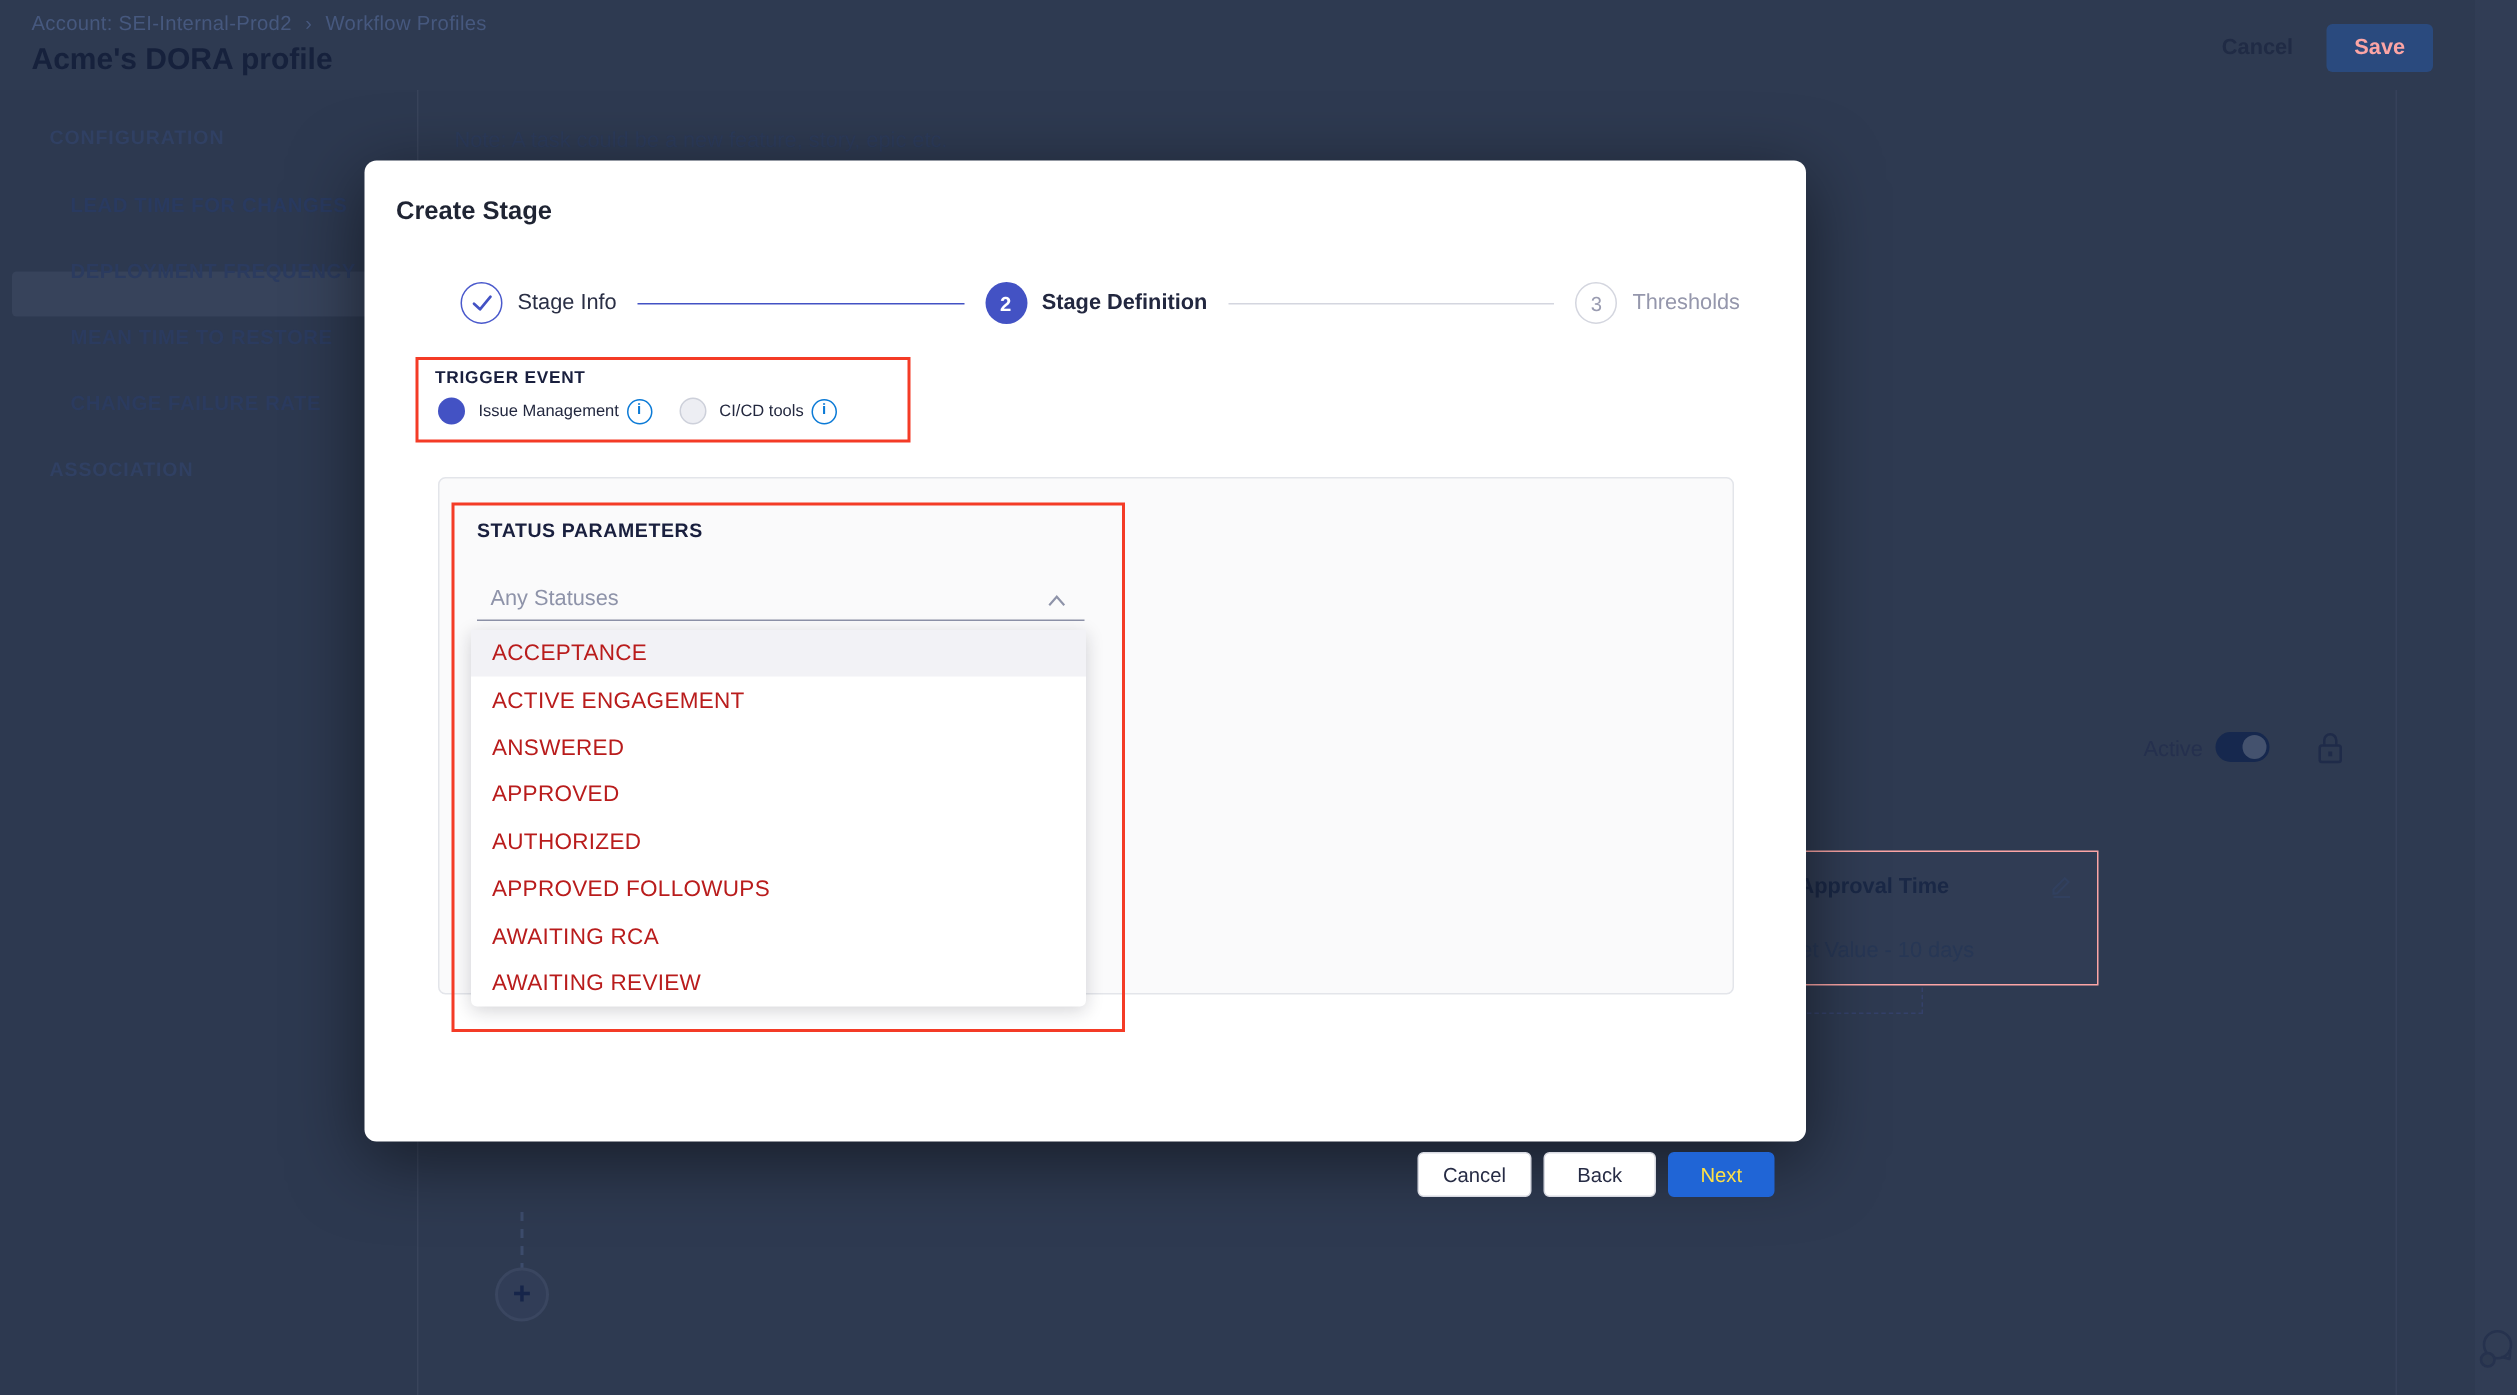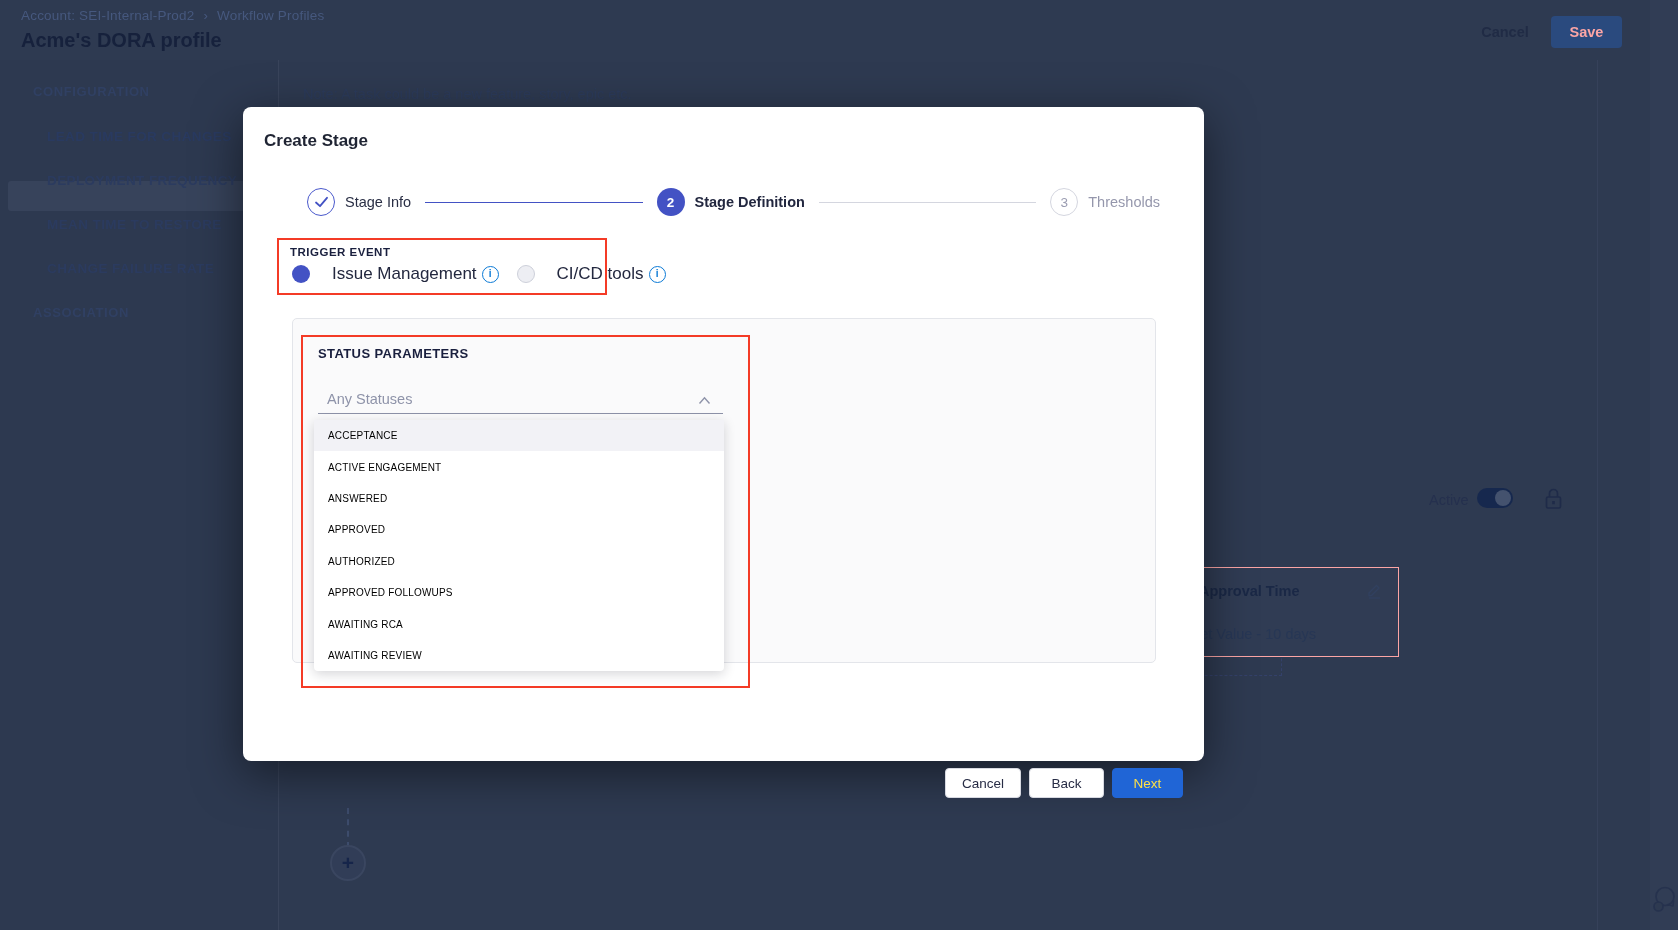--- a/index.html
+++ b/index.html
@@ -62,38 +62,38 @@
   .annotation{position:absolute;border:2px solid #f43b26;box-sizing:border-box;z-index:40;pointer-events:none;}
   .anno-trigger{left:34px;top:131px;width:330px;height:57px;}
   .anno-status{left:58px;top:228px;width:449px;height:353px;}
 
   .trigger-heading{position:absolute;left:47px;top:139px;font-size:11.5px;font-weight:700;
                    color:#191f3e;letter-spacing:.5px;}
   .radio-row{position:absolute;left:49px;top:157px;height:20px;display:flex;align-items:center;}
   .radio{width:18px;height:18px;border-radius:50%;box-sizing:border-box;flex:0 0 auto;}
   .radio.on{background:#4352c4;}
   .radio.off{background:#edeef3;border:1px solid #cdd0da;}
-  .radio-label{margin-left:22px;font-size:17px;color:#23283f;}
+  .radio-label{margin-left:9px;font-size:11px;color:#23283f;}
   .info-icon{margin-left:5px;width:15px;height:15px;border-radius:50%;border:1px solid #0b7ad6;
              color:#0b7ad6;font-size:10px;font-weight:700;line-height:14px;text-align:center;flex:0 0 auto;}
   .radio-gap{width:18px;}
 
   .panel{position:absolute;left:49px;top:211px;width:864px;height:345px;background:#fafafb;
          border:1px solid #e3e5ea;border-radius:5px;box-sizing:border-box;}
   .status-heading{position:absolute;left:75px;top:239px;font-size:13px;font-weight:700;
                   color:#191f3e;letter-spacing:.4px;}
   .select-field{position:absolute;left:75px;top:282px;width:405px;height:24px;
                 border-bottom:1px solid #8d92a8;}
   .select-placeholder{position:absolute;left:9px;top:2px;font-size:14.5px;color:#8e93a9;}
   .select-caret{position:absolute;right:12px;top:7px;}
 
   .dropdown{position:absolute;left:71px;top:313px;width:410px;height:251px;background:#fff;
             box-shadow:0 3px 12px rgba(20,20,40,.18);border-radius:0 0 4px 4px;overflow:hidden;z-index:20;}
   .dd-item{height:31.4px;display:flex;align-items:center;padding-left:14px;
-           font-size:10px;color:#000000;letter-spacing:.2px;}
+           font-size:15px;color:#b91c1c;letter-spacing:.2px;}
   .dd-item.hl{background:#f2f2f6;}
 
   .modal-footer{position:absolute;right:21px;top:661px;display:flex;gap:8px;}
   .btn{height:30px;border-radius:4px;box-sizing:border-box;display:flex;align-items:center;
        justify-content:center;font-size:13.5px;}
   .btn.ghost{background:#fff;border:1px solid #d7d9e1;color:#272c45;}
   .btn.primary{background:#2065d6;color:#fde047;font-weight:500;border:1px solid #2065d6;}
   .w-cancel{width:76px;} .w-back{width:75px;} .w-next{width:71px;}
 </style>
 </head>

